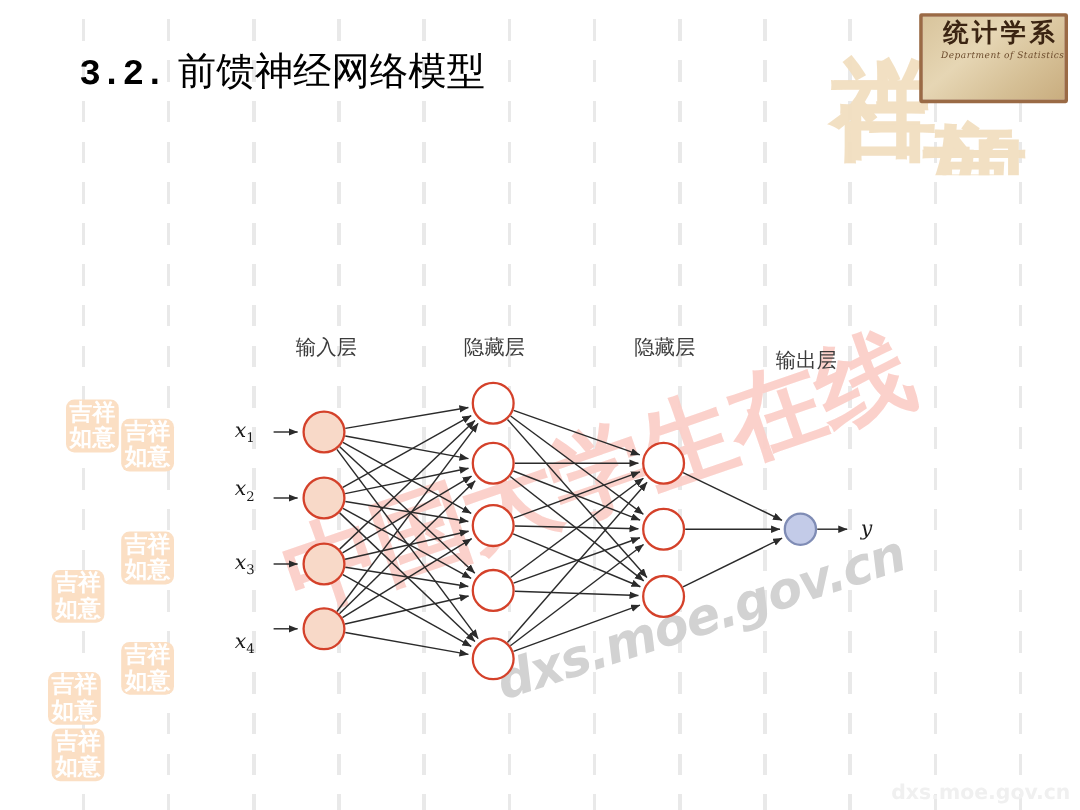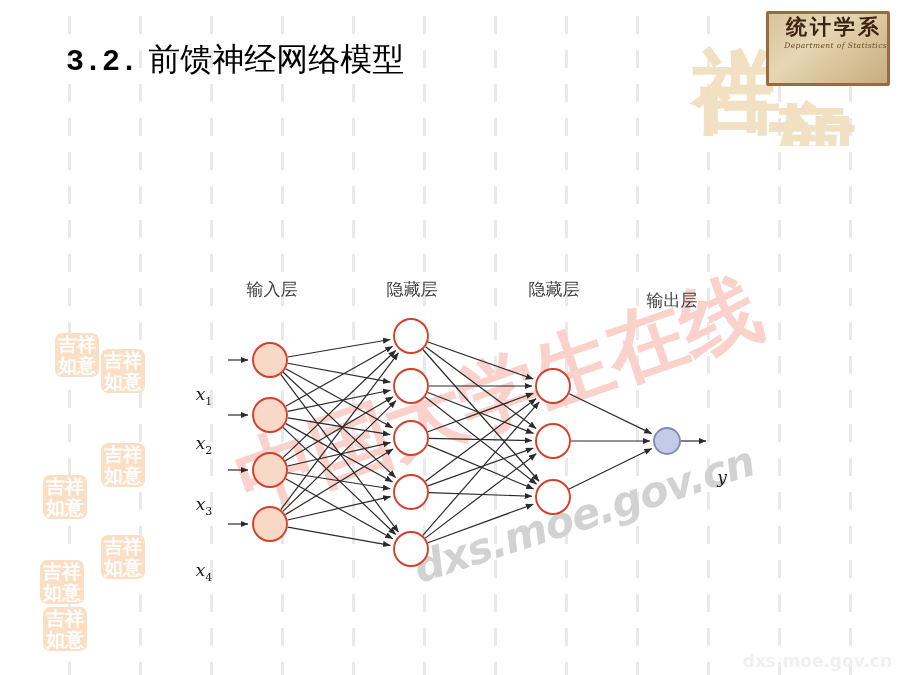--- a/index.html
+++ b/index.html
@@ -257,21 +257,20 @@
   }
   .node-label {
     position: absolute;
     z-index: 6;
     font-family: "DejaVu Serif", "Liberation Serif", serif;
     font-style: italic;
     font-size: 17px;
     color: #1a1a1a;
     white-space: nowrap;
     transform: translate(-50%, -50%);
-    margin-top: 36px;
   }
   .node-label sub {
     font-size: 11px;
     font-style: normal;
   }
 </style>
 </head>
 <body>
 
 <div id="slide">

